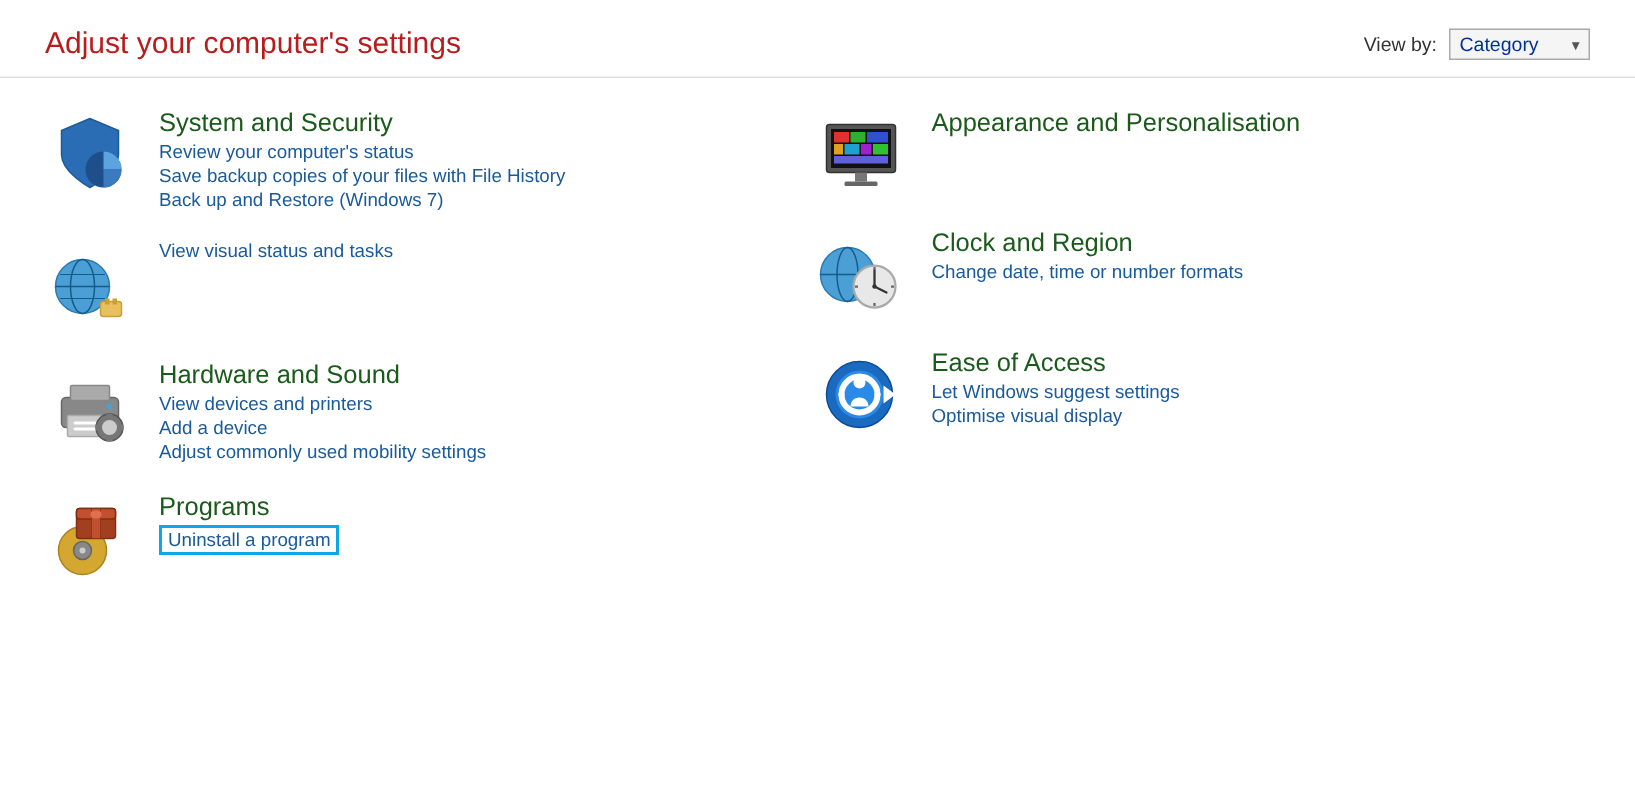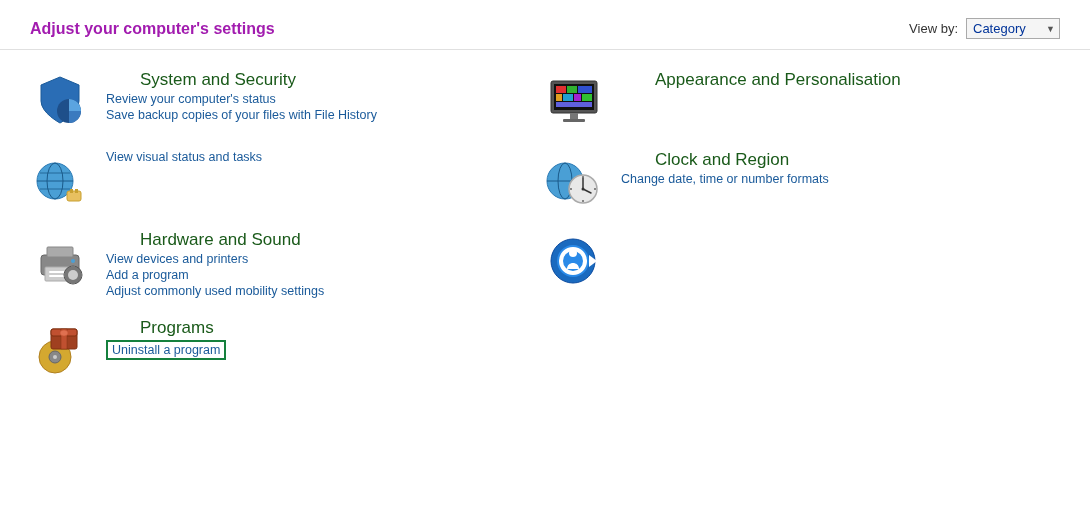--- a/index.html
+++ b/index.html
@@ -13,23 +13,23 @@
 
     .header {
       display: flex;
       justify-content: space-between;
       align-items: center;
       padding: 18px 30px 10px 30px;
       border-bottom: 1px solid #e0e0e0;
     }
 
     .header-title {
-      font-size: 16px;
-      color: #a21caf;
-      font-weight: 700;
+      font-size: 20px;
+      color: #b91c1c;
+      font-weight: 400;
     }
 
     .view-by {
       display: flex;
       align-items: center;
       gap: 8px;
       font-size: 13px;
       color: #333;
       margin-left: 38px;
     }
@@ -99,32 +99,31 @@
       flex-direction: column;
       gap: 2px;
     }
 
     .category-title {
       font-size: 17px;
       color: #1a5a1a;
       font-weight: 400;
       cursor: pointer;
       text-decoration: none;
-      margin-left: 34px;
     }
 
     .category-link {
       font-size: 12.5px;
       color: #1a5a9a;
       cursor: pointer;
       text-decoration: none;
     }
 
     .category-link.highlighted {
-      border: 2px solid #15803d;
+      border: 2px solid #0ea5e9;
       padding: 1px 4px;
       display: inline-block;
     }
 
     .uac-badge {
       display: inline-flex;
       align-items: center;
       gap: 3px;
       font-size: 12.5px;
       color: #1a5a9a;
@@ -160,20 +159,21 @@
 
           <circle cx="36" cy="38" r="12" fill="#1e4f8a"></circle>
           <path d="M36 38 L36 26 A12 12 0 0 1 48 38 Z" fill="#5ba4e0"></path>
           <path d="M36 38 L48 38 A12 12 0 0 1 36 50 Z" fill="#3a7abf"></path>
         </svg>
       </div>
       <div class="category-text">
         <a class="category-title">System and Security</a>
         <a class="category-link">Review your computer's status</a>
         <a class="category-link">Save backup copies of your files with File History</a>
+        <a class="category-link">Back up and Restore (Windows 7)</a>
       </div>
     </div>
 
     <div class="category-item">
       <div class="category-icon">
         <svg viewBox="0 0 54 54" width="54" height="54">
 
           <circle cx="22" cy="28" r="18" fill="#4a9fd5" stroke="#2a7ab5" stroke-width="1"></circle>
           <ellipse cx="22" cy="28" rx="8" ry="18" fill="none" stroke="#1a5a8a" stroke-width="1"></ellipse>
           <line x1="4" y1="28" x2="40" y2="28" stroke="#1a5a8a" stroke-width="1"></line>
@@ -205,21 +205,21 @@
           <circle cx="40" cy="42" r="5" fill="#ccc"></circle>
           <rect x="38" y="33" width="4" height="4" fill="#777"></rect>
           <rect x="38" y="47" width="4" height="4" fill="#777"></rect>
           <rect x="31" y="40" width="4" height="4" fill="#777"></rect>
           <rect x="45" y="40" width="4" height="4" fill="#777"></rect>
         </svg>
       </div>
       <div class="category-text">
         <a class="category-title">Hardware and Sound</a>
         <a class="category-link">View devices and printers</a>
-        <a class="category-link">Add a program</a>
+        <a class="category-link">Add a device</a>
         <a class="category-link">Adjust commonly used mobility settings</a>
       </div>
     </div>
 
     <div class="category-item">
       <div class="category-icon">
         <svg viewBox="0 0 54 54" width="54" height="54">
 
           <circle cx="22" cy="36" r="16" fill="#d4a830" stroke="#b08020" stroke-width="1"></circle>
           <circle cx="22" cy="36" r="6" fill="#888" stroke="#666" stroke-width="1"></circle>
@@ -303,16 +303,21 @@
 
           <path d="M16 28 A12 12 0 0 1 40 28" fill="none" stroke="white" stroke-width="4" stroke-linecap="round"></path>
           <path d="M40 28 A12 12 0 0 1 16 28" fill="none" stroke="white" stroke-width="4" stroke-linecap="round"></path>
 
           <polygon points="44,22 44,34 52,28" fill="white"></polygon>
 
           <circle cx="28" cy="20" r="4" fill="white"></circle>
           <path d="M22 36 C22 28 34 28 34 36" fill="white"></path>
         </svg>
       </div>
+      <div class="category-text">
+        <a class="category-title">Ease of Access</a>
+        <a class="category-link">Let Windows suggest settings</a>
+        <a class="category-link">Optimise visual display</a>
+      </div>
     </div>
 
   </div>
 </div>
 
 </body></html>

